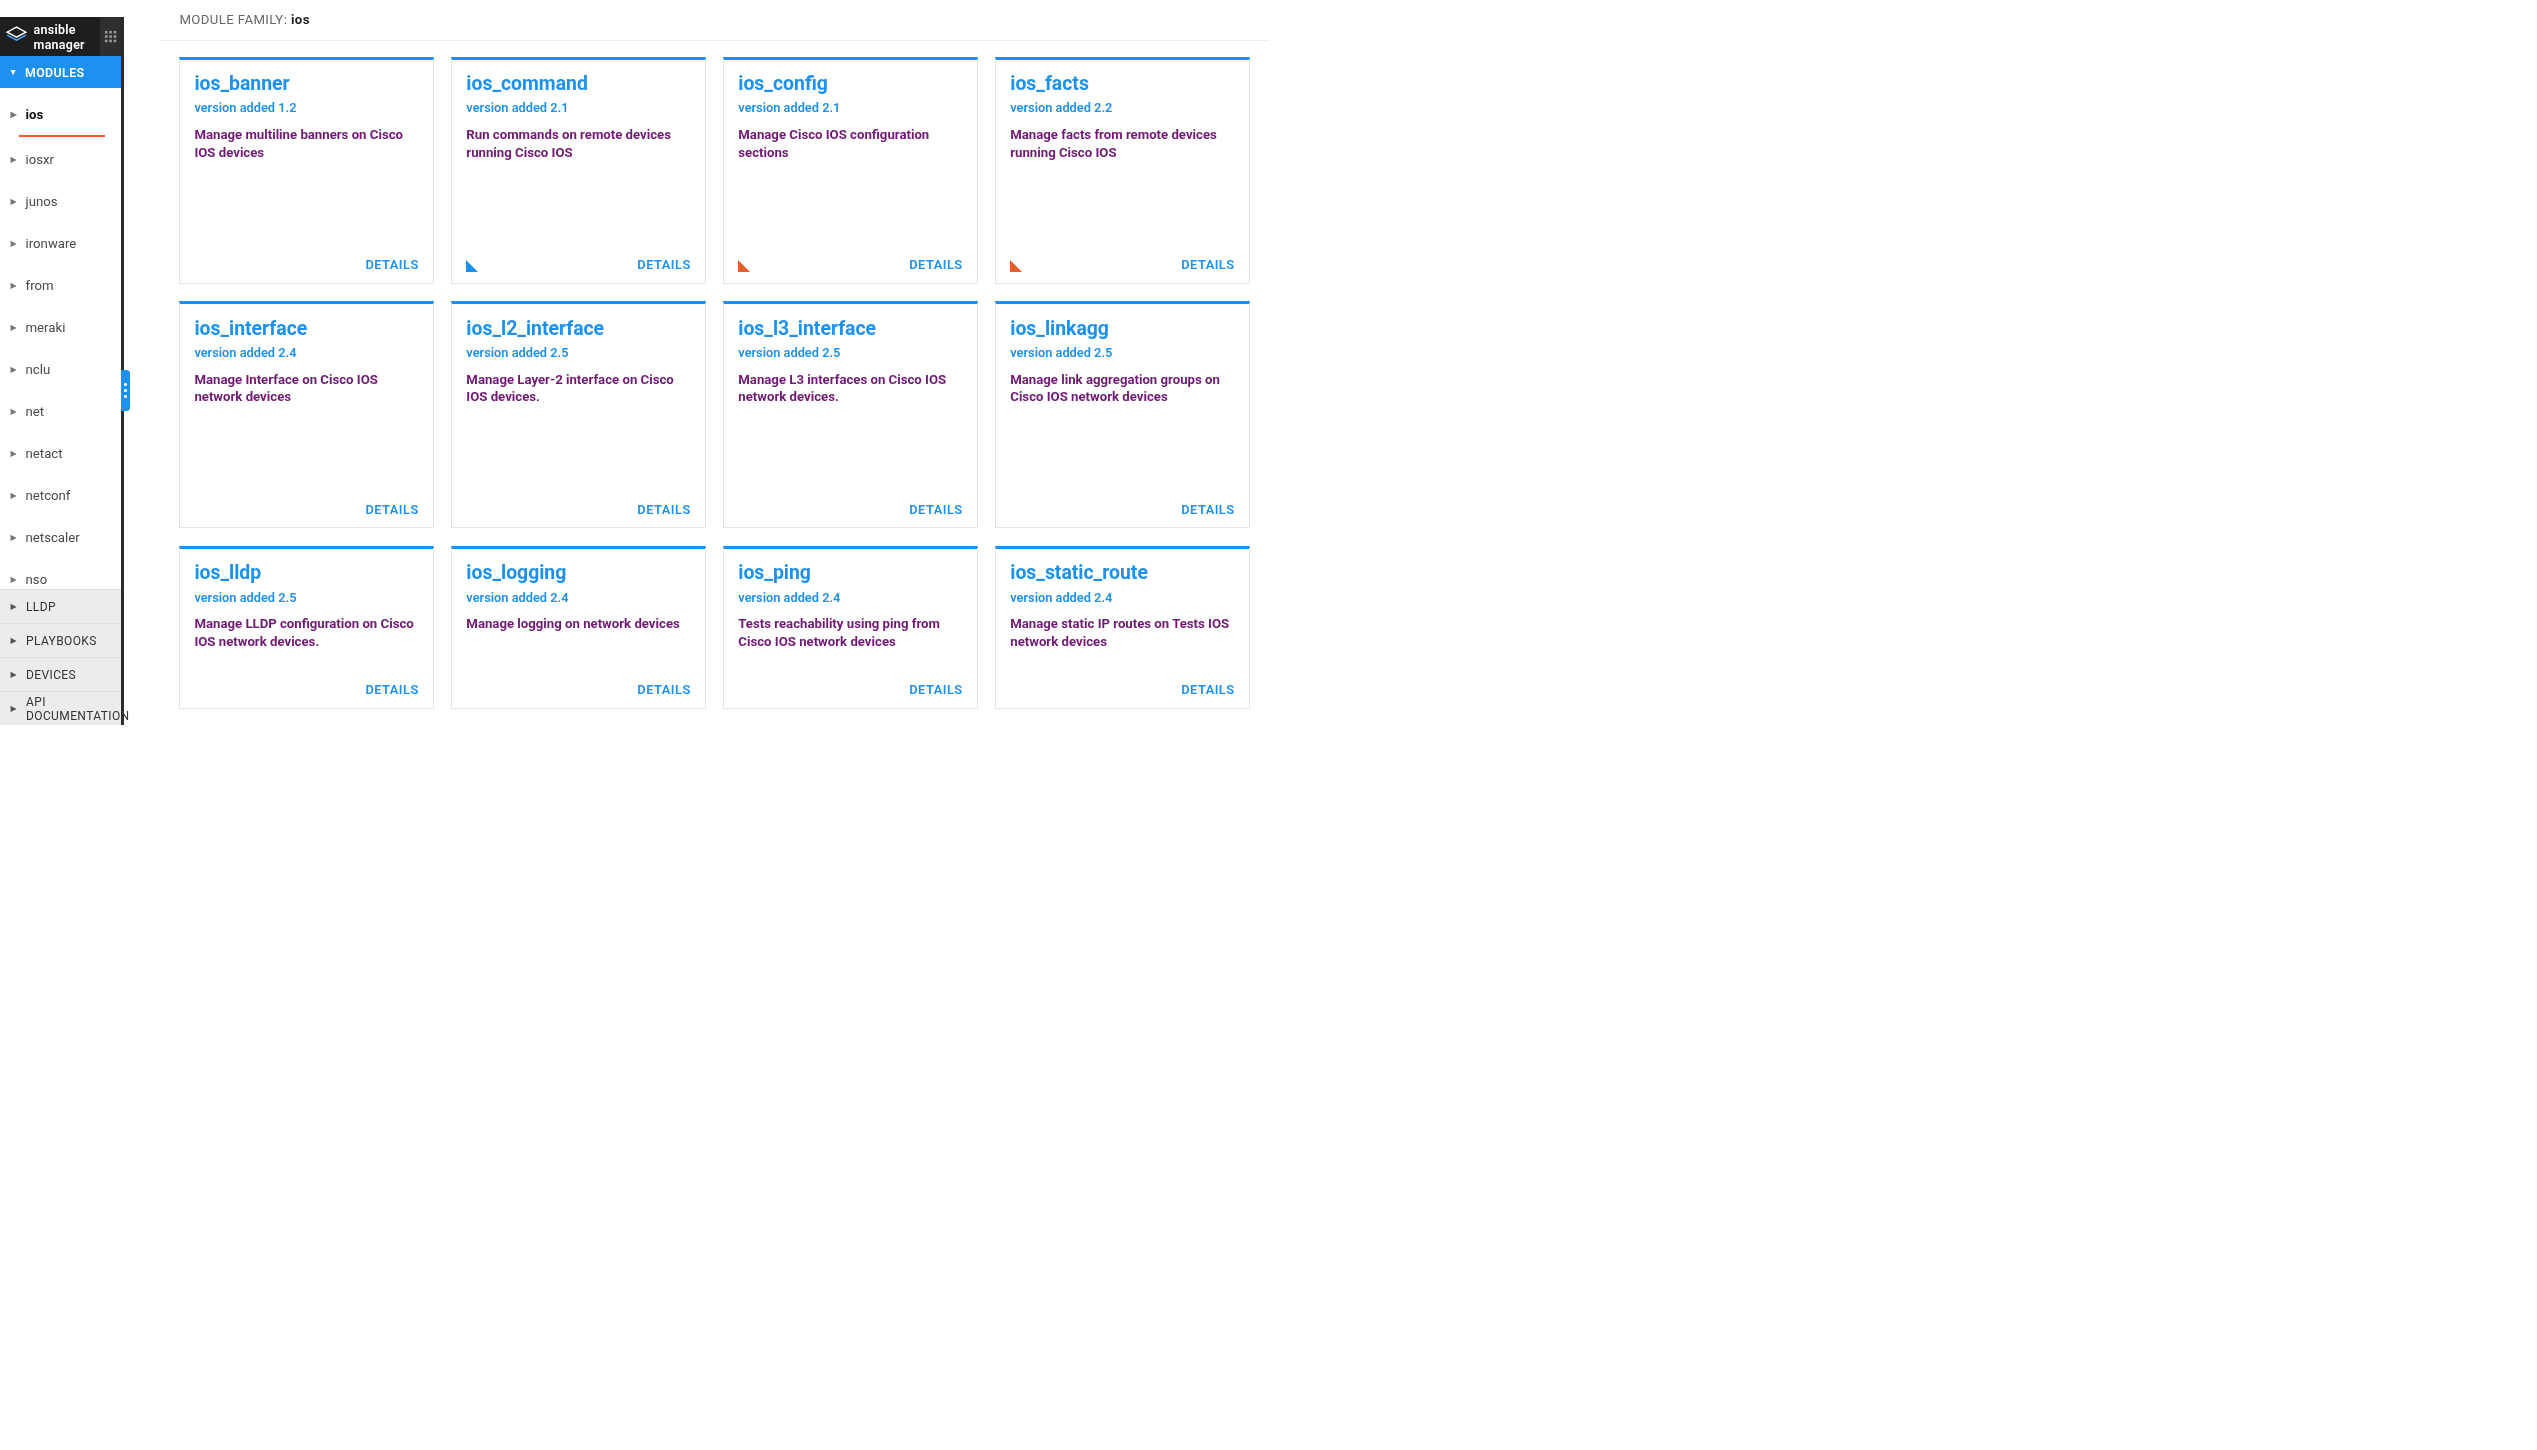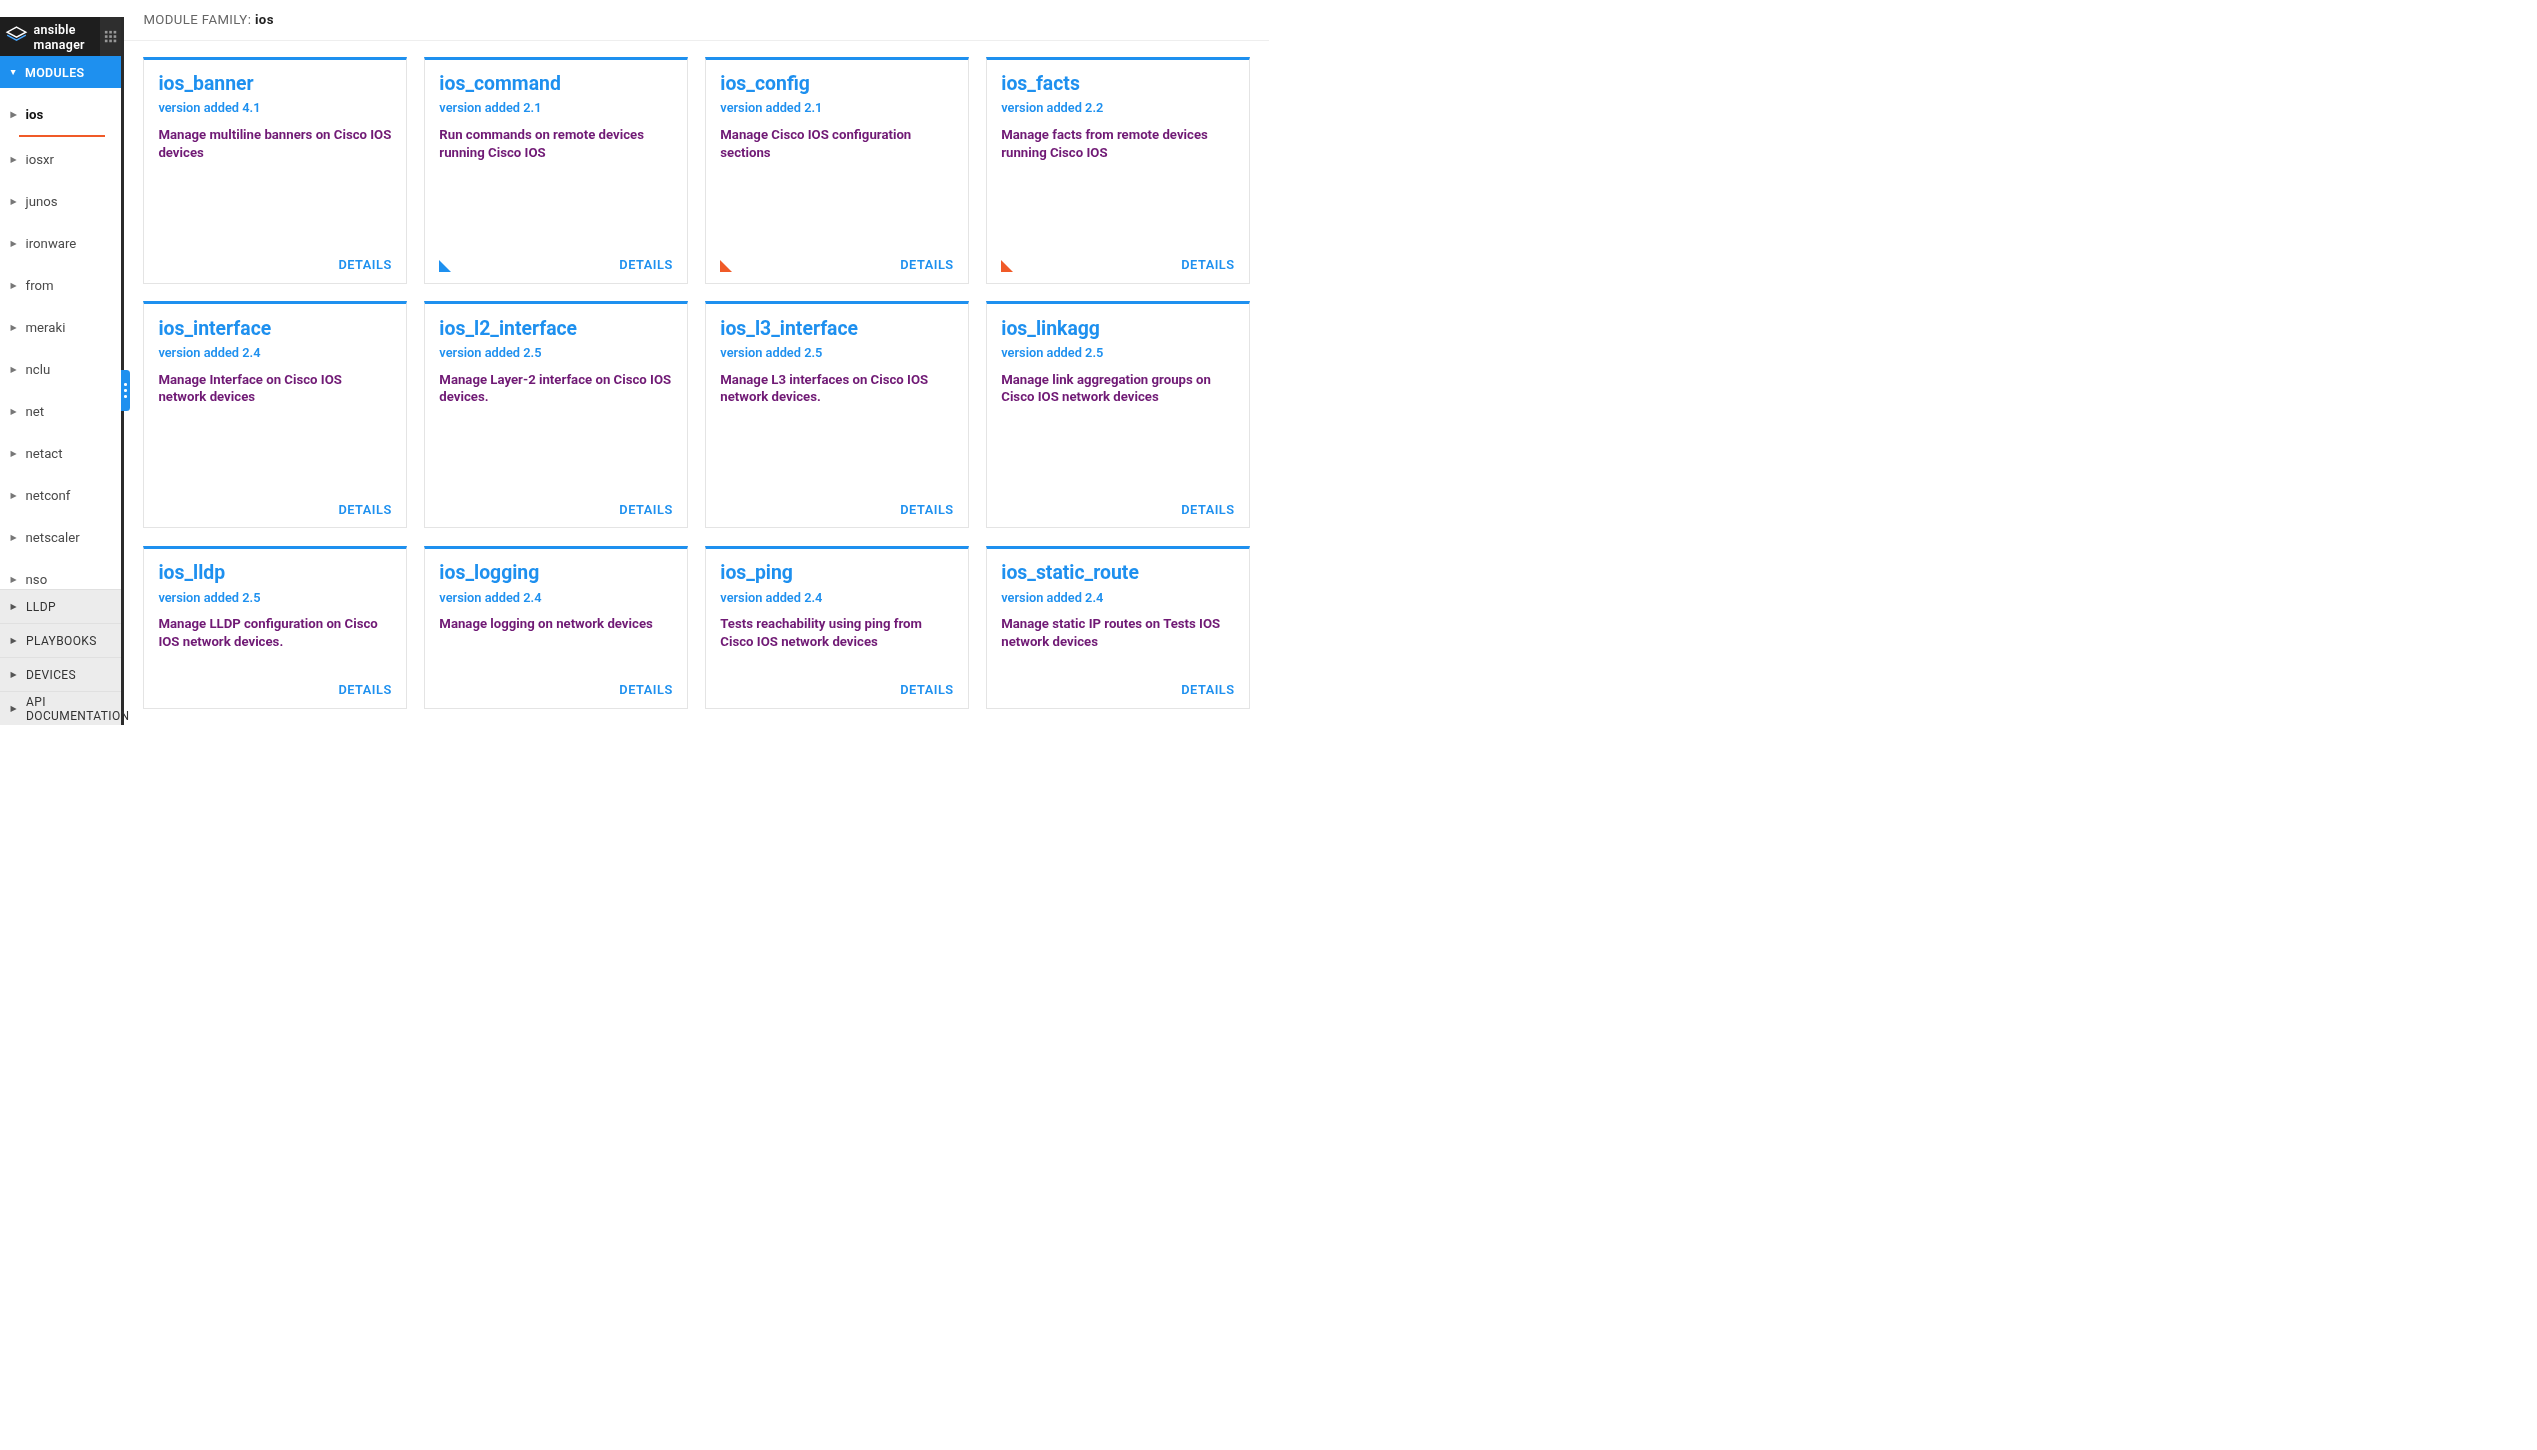--- a/index.html
+++ b/index.html
@@ -128,20 +128,21 @@
   align-items: center; justify-content: center; gap: 3.5px;
 }
 .drag-handle span { width: 2.6px; height: 2.6px; background: #fff; border-radius: 50%; }
 
 
 .main {
   flex: 1;
   display: flex;
   flex-direction: column;
   overflow: hidden;
+  margin-left: 36px;
 }
 .main-header {
   padding: 12.4px 19.4px 12.4px 19.4px;
   border-bottom: 0.9px solid #eee;
   color: #666;
   font-size: 13.2px;
   letter-spacing: 0.4px;
 }
 .main-header .family { color: #222; font-weight: 700; }
 
@@ -317,21 +318,21 @@
     </div>
   </aside>
 
   <main class="main">
     <div class="main-header">
       <span>MODULE FAMILY: </span><span class="family">ios</span>
     </div>
     <div class="card-grid" id="cards">
         <div class="card">
           <div class="card-title">ios_banner</div>
-          <div class="card-version">version added 4.1</div>
+          <div class="card-version">version added 1.2</div>
           <div class="card-desc">Manage multiline banners on Cisco IOS devices</div>
           <div class="card-footer">
             <div class="corner"></div>
             <div class="details-link">DETAILS</div>
           </div>
         </div>
         <div class="card">
           <div class="card-title">ios_command</div>
           <div class="card-version">version added 2.1</div>
           <div class="card-desc">Run commands on remote devices running Cisco IOS</div>

